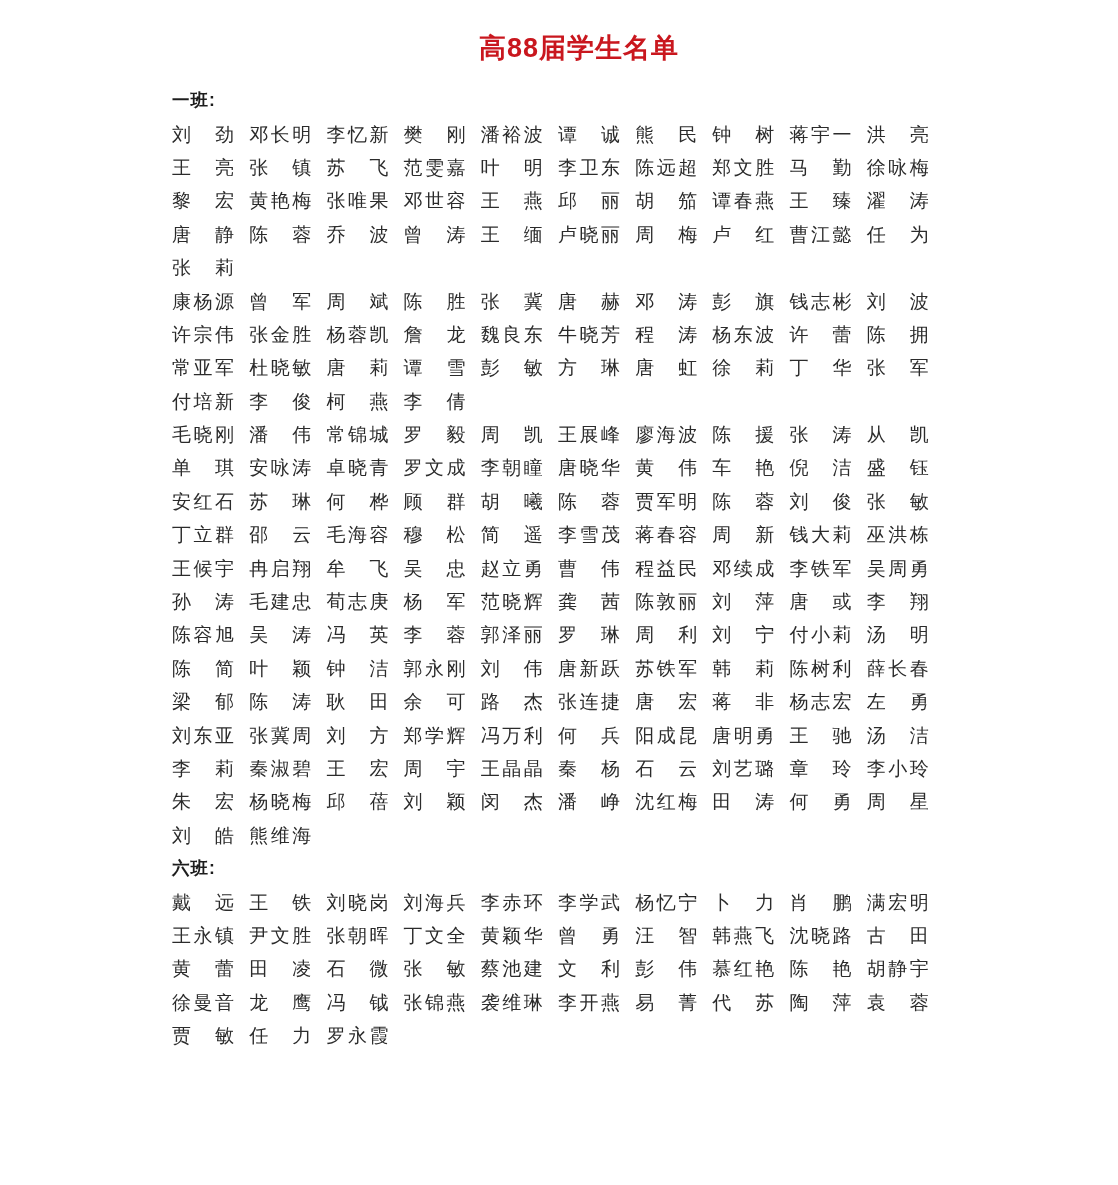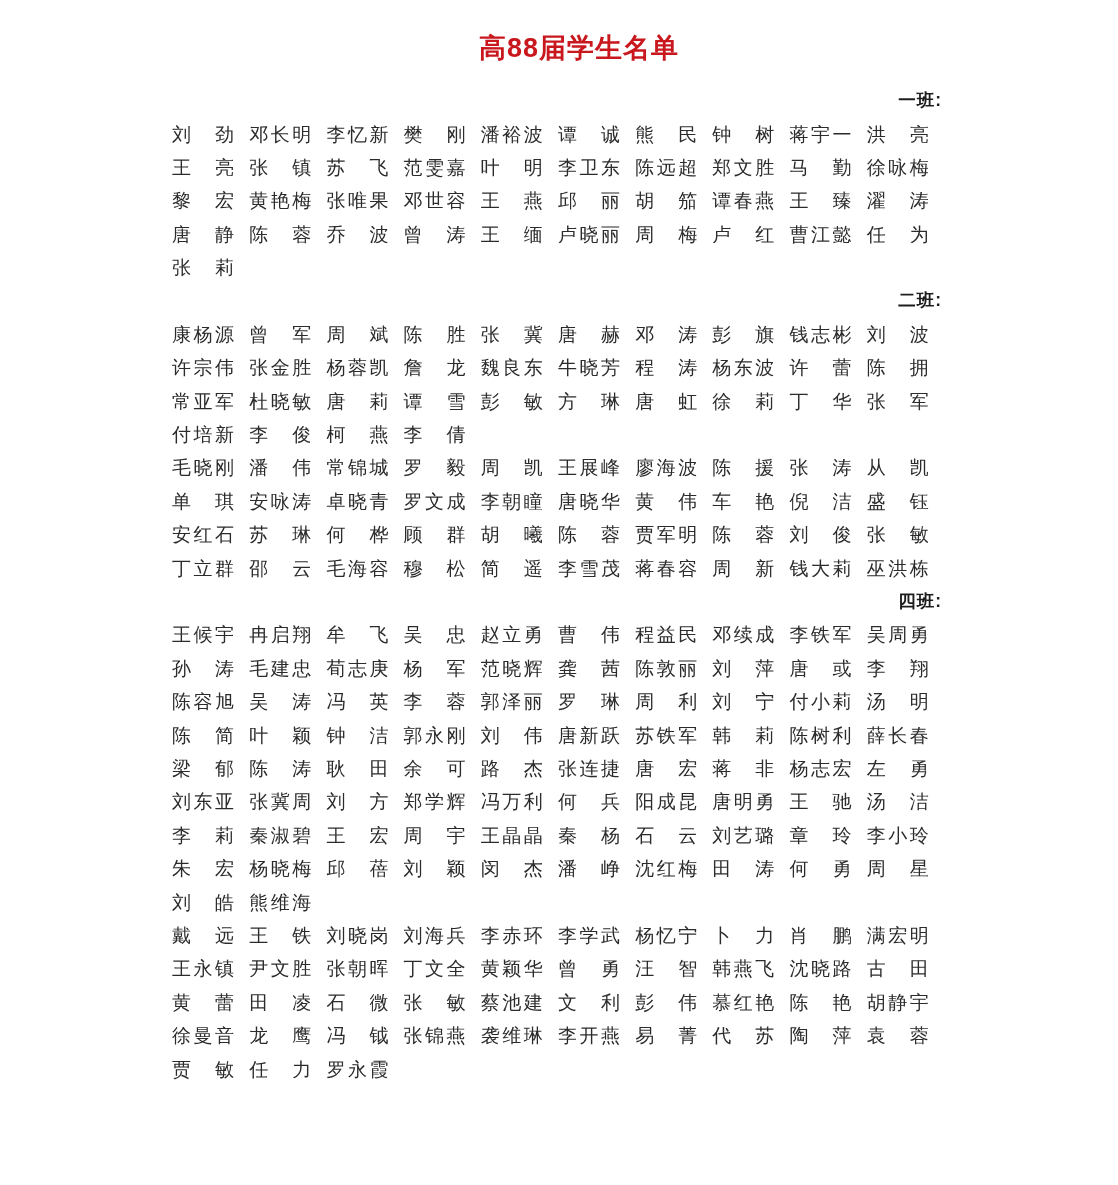--- a/index.html
+++ b/index.html
@@ -30,21 +30,20 @@
     font-size: 27px;
     letter-spacing: 1px;
     line-height: 34px;
     margin-left: 20px;
     box-sizing: border-box;
   }
   .content {
     margin-left: 172px;
     width: 770px;
     margin-top: 19px;
-    text-align: right;
   }
   .section-header {
     font-family: "Liberation Sans", "DejaVu Sans", sans-serif;
     font-weight: 700;
     font-size: 17.5px;
     color: #1d1d1d;
     height: 33.4px;
     line-height: 33.4px;
     letter-spacing: 1px;
   }
@@ -251,21 +250,20 @@
             <span>任</span>
             <span>为</span>
           </div>
           <div class="name">
             <span>张</span>
             <span>莉</span>
           </div>
         </div>
       </div>
       <div class="section">
-        <div class="section-header">二班:</div>
         <div class="names-grid">
           <div class="name">
             <span>康</span>
             <span>杨</span>
             <span>源</span>
           </div>
           <div class="name">
             <span>曾</span>
             <span>军</span>
           </div>
@@ -584,21 +582,20 @@
             <span>莉</span>
           </div>
           <div class="name">
             <span>巫</span>
             <span>洪</span>
             <span>栋</span>
           </div>
         </div>
       </div>
       <div class="section">
-        <div class="section-header">四班:</div>
         <div class="names-grid">
           <div class="name">
             <span>王</span>
             <span>候</span>
             <span>宇</span>
           </div>
           <div class="name">
             <span>冉</span>
             <span>启</span>
             <span>翔</span>
@@ -955,20 +952,21 @@
             <span>皓</span>
           </div>
           <div class="name">
             <span>熊</span>
             <span>维</span>
             <span>海</span>
           </div>
         </div>
       </div>
       <div class="section">
+        <div class="section-header">六班:</div>
         <div class="names-grid">
           <div class="name">
             <span>戴</span>
             <span>远</span>
           </div>
           <div class="name">
             <span>王</span>
             <span>铁</span>
           </div>
           <div class="name">

